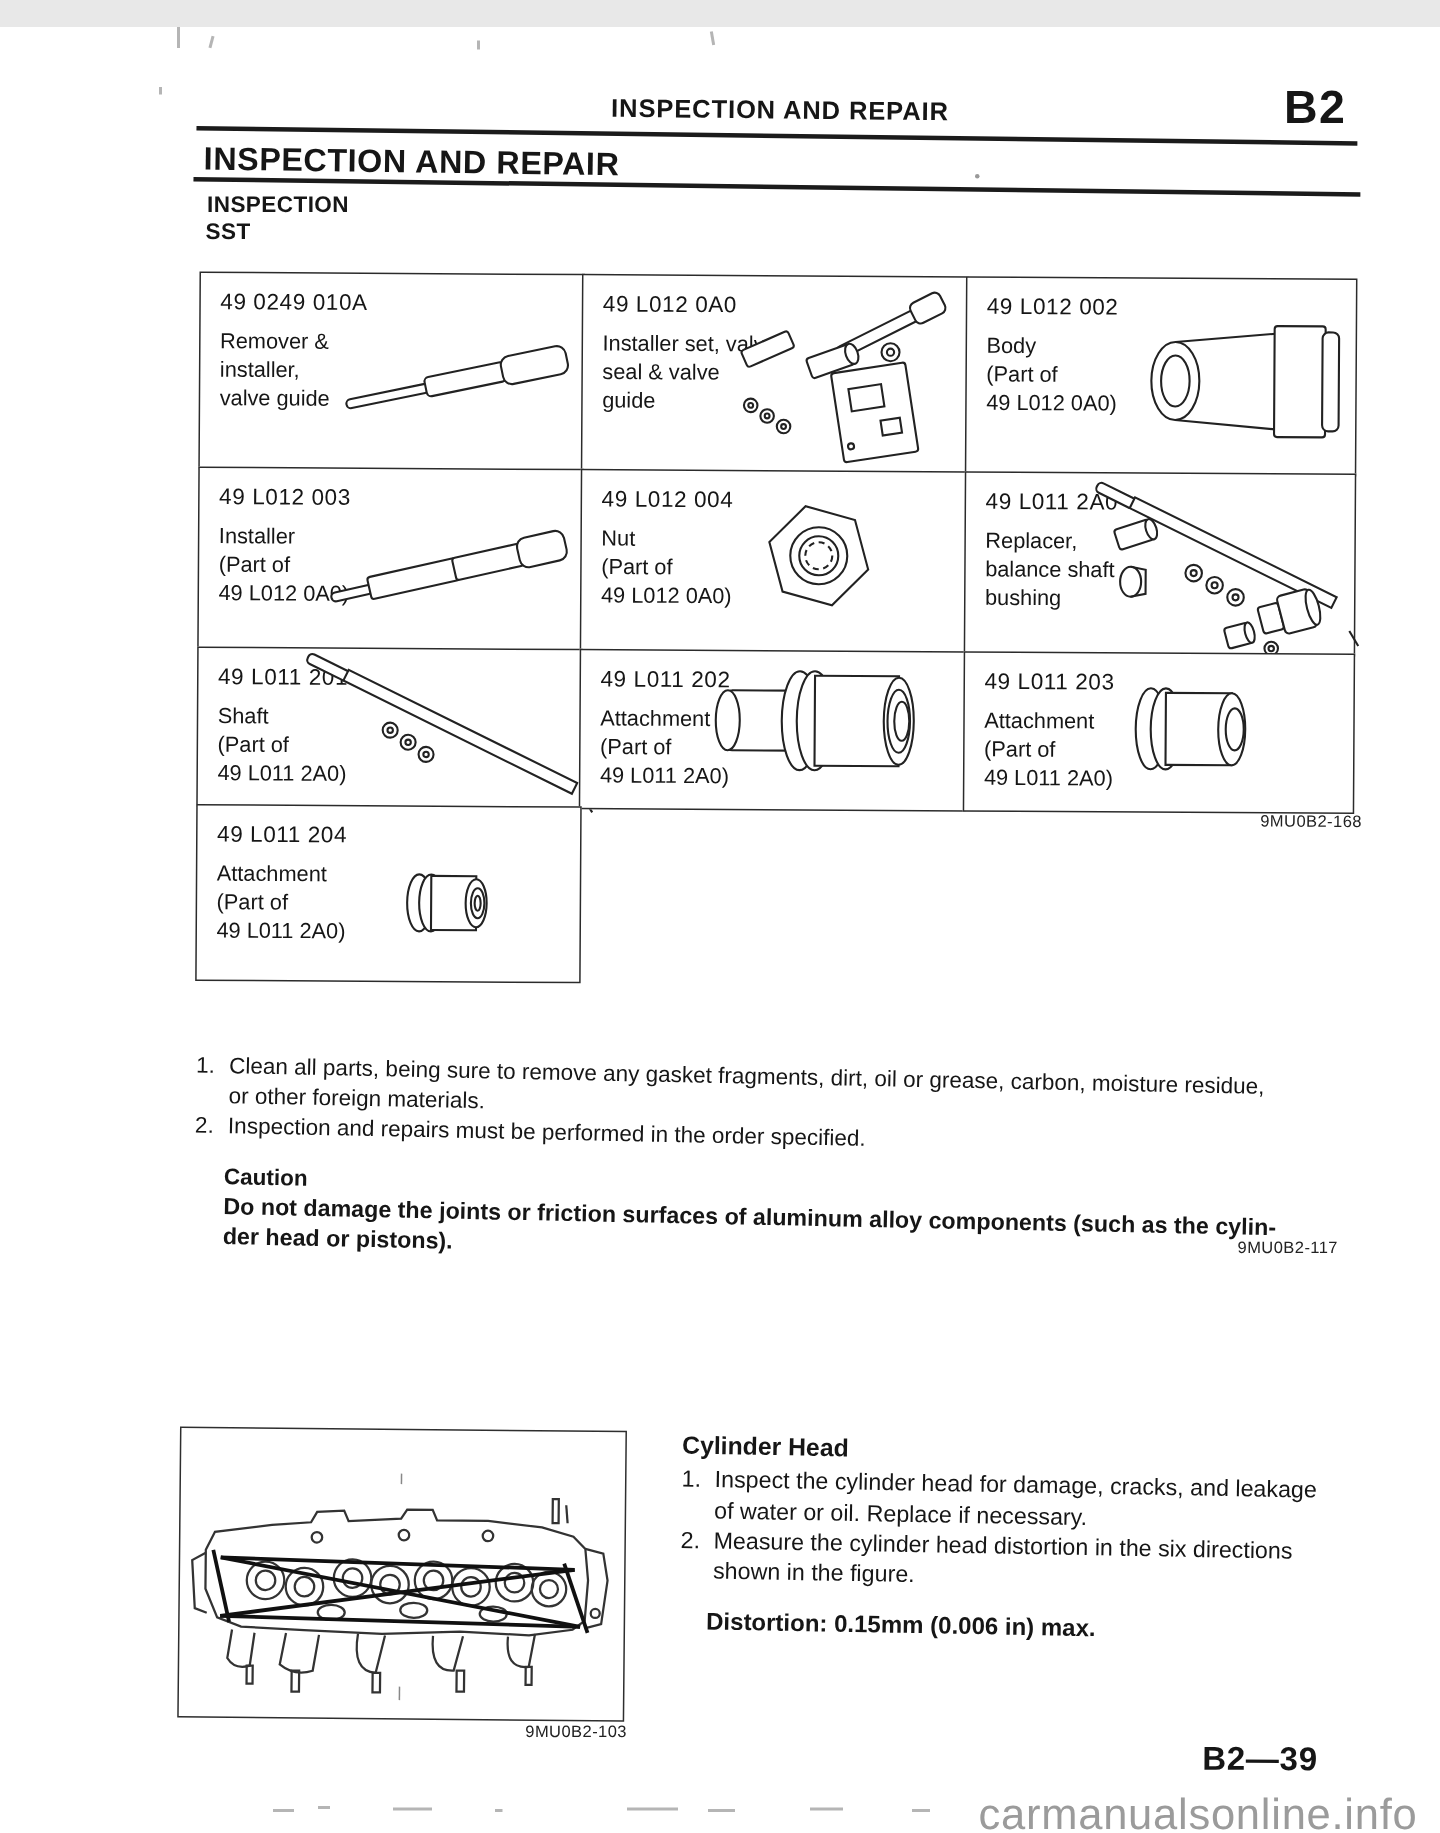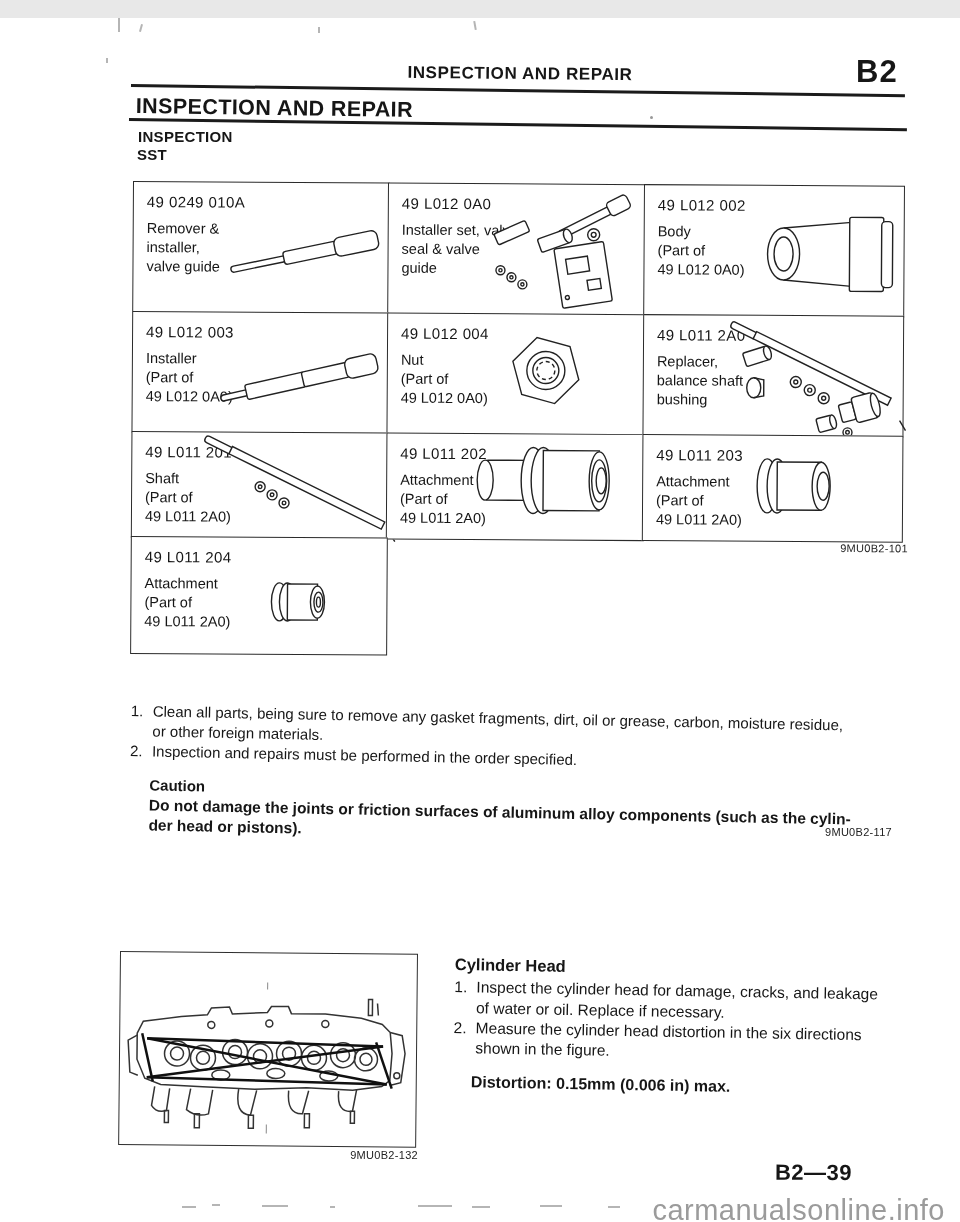--- a/index.html
+++ b/index.html
@@ -56,21 +56,21 @@
 
   
   .fig-box{left:120px;top:933px;width:298px;height:194px;border:1.6px solid #2e2e2e;box-sizing:border-box;
            transform:rotate(.55deg);transform-origin:left top;background:#fff;}
   .ch-text{left:455px;top:936px;width:475px;font-size:15.5px;line-height:1.3;
            transform:rotate(1deg);transform-origin:left top;}
   .ch-head{font-size:16.5px;font-weight:bold;margin-bottom:2px;}
   .ch-spec{margin:14px 0 0 18px;font-size:16px;font-weight:bold;}
 
   
-  .page-num{left:775px;top:1142px;width:130px;text-align:left;font-size:22px;font-weight:bold;
+  .page-num{left:775px;top:1142px;width:130px;text-align:center;font-size:22px;font-weight:bold;
             letter-spacing:.5px;transform:rotate(.3deg);}
   .watermark{left:590px;top:1176px;width:355px;text-align:right;font-size:29px;color:#9b9b9b;letter-spacing:.5px;}
 
   
   .art{position:absolute;background:#b5b5b5;}
 </style>
 </head>
 <body>
 
 
@@ -288,21 +288,21 @@
         <ellipse class="lw" cx="18" cy="30" rx="8" ry="19"></ellipse>
         <ellipse class="lw" cx="26" cy="30" rx="8" ry="19"></ellipse>
         <rect class="lw" x="26" y="12" width="30" height="36"></rect>
         <ellipse class="lw" cx="56" cy="30" rx="7" ry="16"></ellipse>
         <ellipse class="lw" cx="57" cy="30" rx="4.5" ry="10" fill="url(#pKnurl)"></ellipse>
         <ellipse class="lw" cx="57" cy="30" rx="2" ry="5"></ellipse>
       </svg>
     </div>
   </div>
 
-  <div class="abs figcode fc1">9MU0B2-101</div>
+  <div class="abs figcode fc1">9MU0B2-168</div>
 
   <div class="abs instructions">
     <div class="li">
       <span class="n">1.</span>
       <span class="t pre">Clean all parts, being sure to remove any gasket fragments, dirt, oil or grease, carbon, moisture residue,
 or other foreign materials.</span>
     </div>
     <div class="li">
       <span class="n">2.</span>
       <span class="t pre">Inspection and repairs must be performed in the order specified.</span>
@@ -365,21 +365,21 @@
         <line x1="26" y1="124" x2="262" y2="91"></line>
         <line x1="21" y1="80" x2="32" y2="128"></line>
         <line x1="255" y1="87" x2="271" y2="133"></line>
       </g>
       <g stroke="#888" stroke-width="1">
         <line x1="146" y1="28" x2="146" y2="35"></line>
         <line x1="146" y1="170" x2="146" y2="179"></line>
       </g>
     </svg>
   </div>
-  <div class="abs figcode fc3">9MU0B2-132</div>
+  <div class="abs figcode fc3">9MU0B2-103</div>
 
   <div class="abs ch-text">
     <div class="ch-head">Cylinder Head</div>
     <div class="li">
       <span class="n">1.</span>
       <span class="t pre">Inspect the cylinder head for damage, cracks, and leakage
 of water or oil. Replace if necessary.</span>
     </div>
     <div class="li">
       <span class="n">2.</span>

